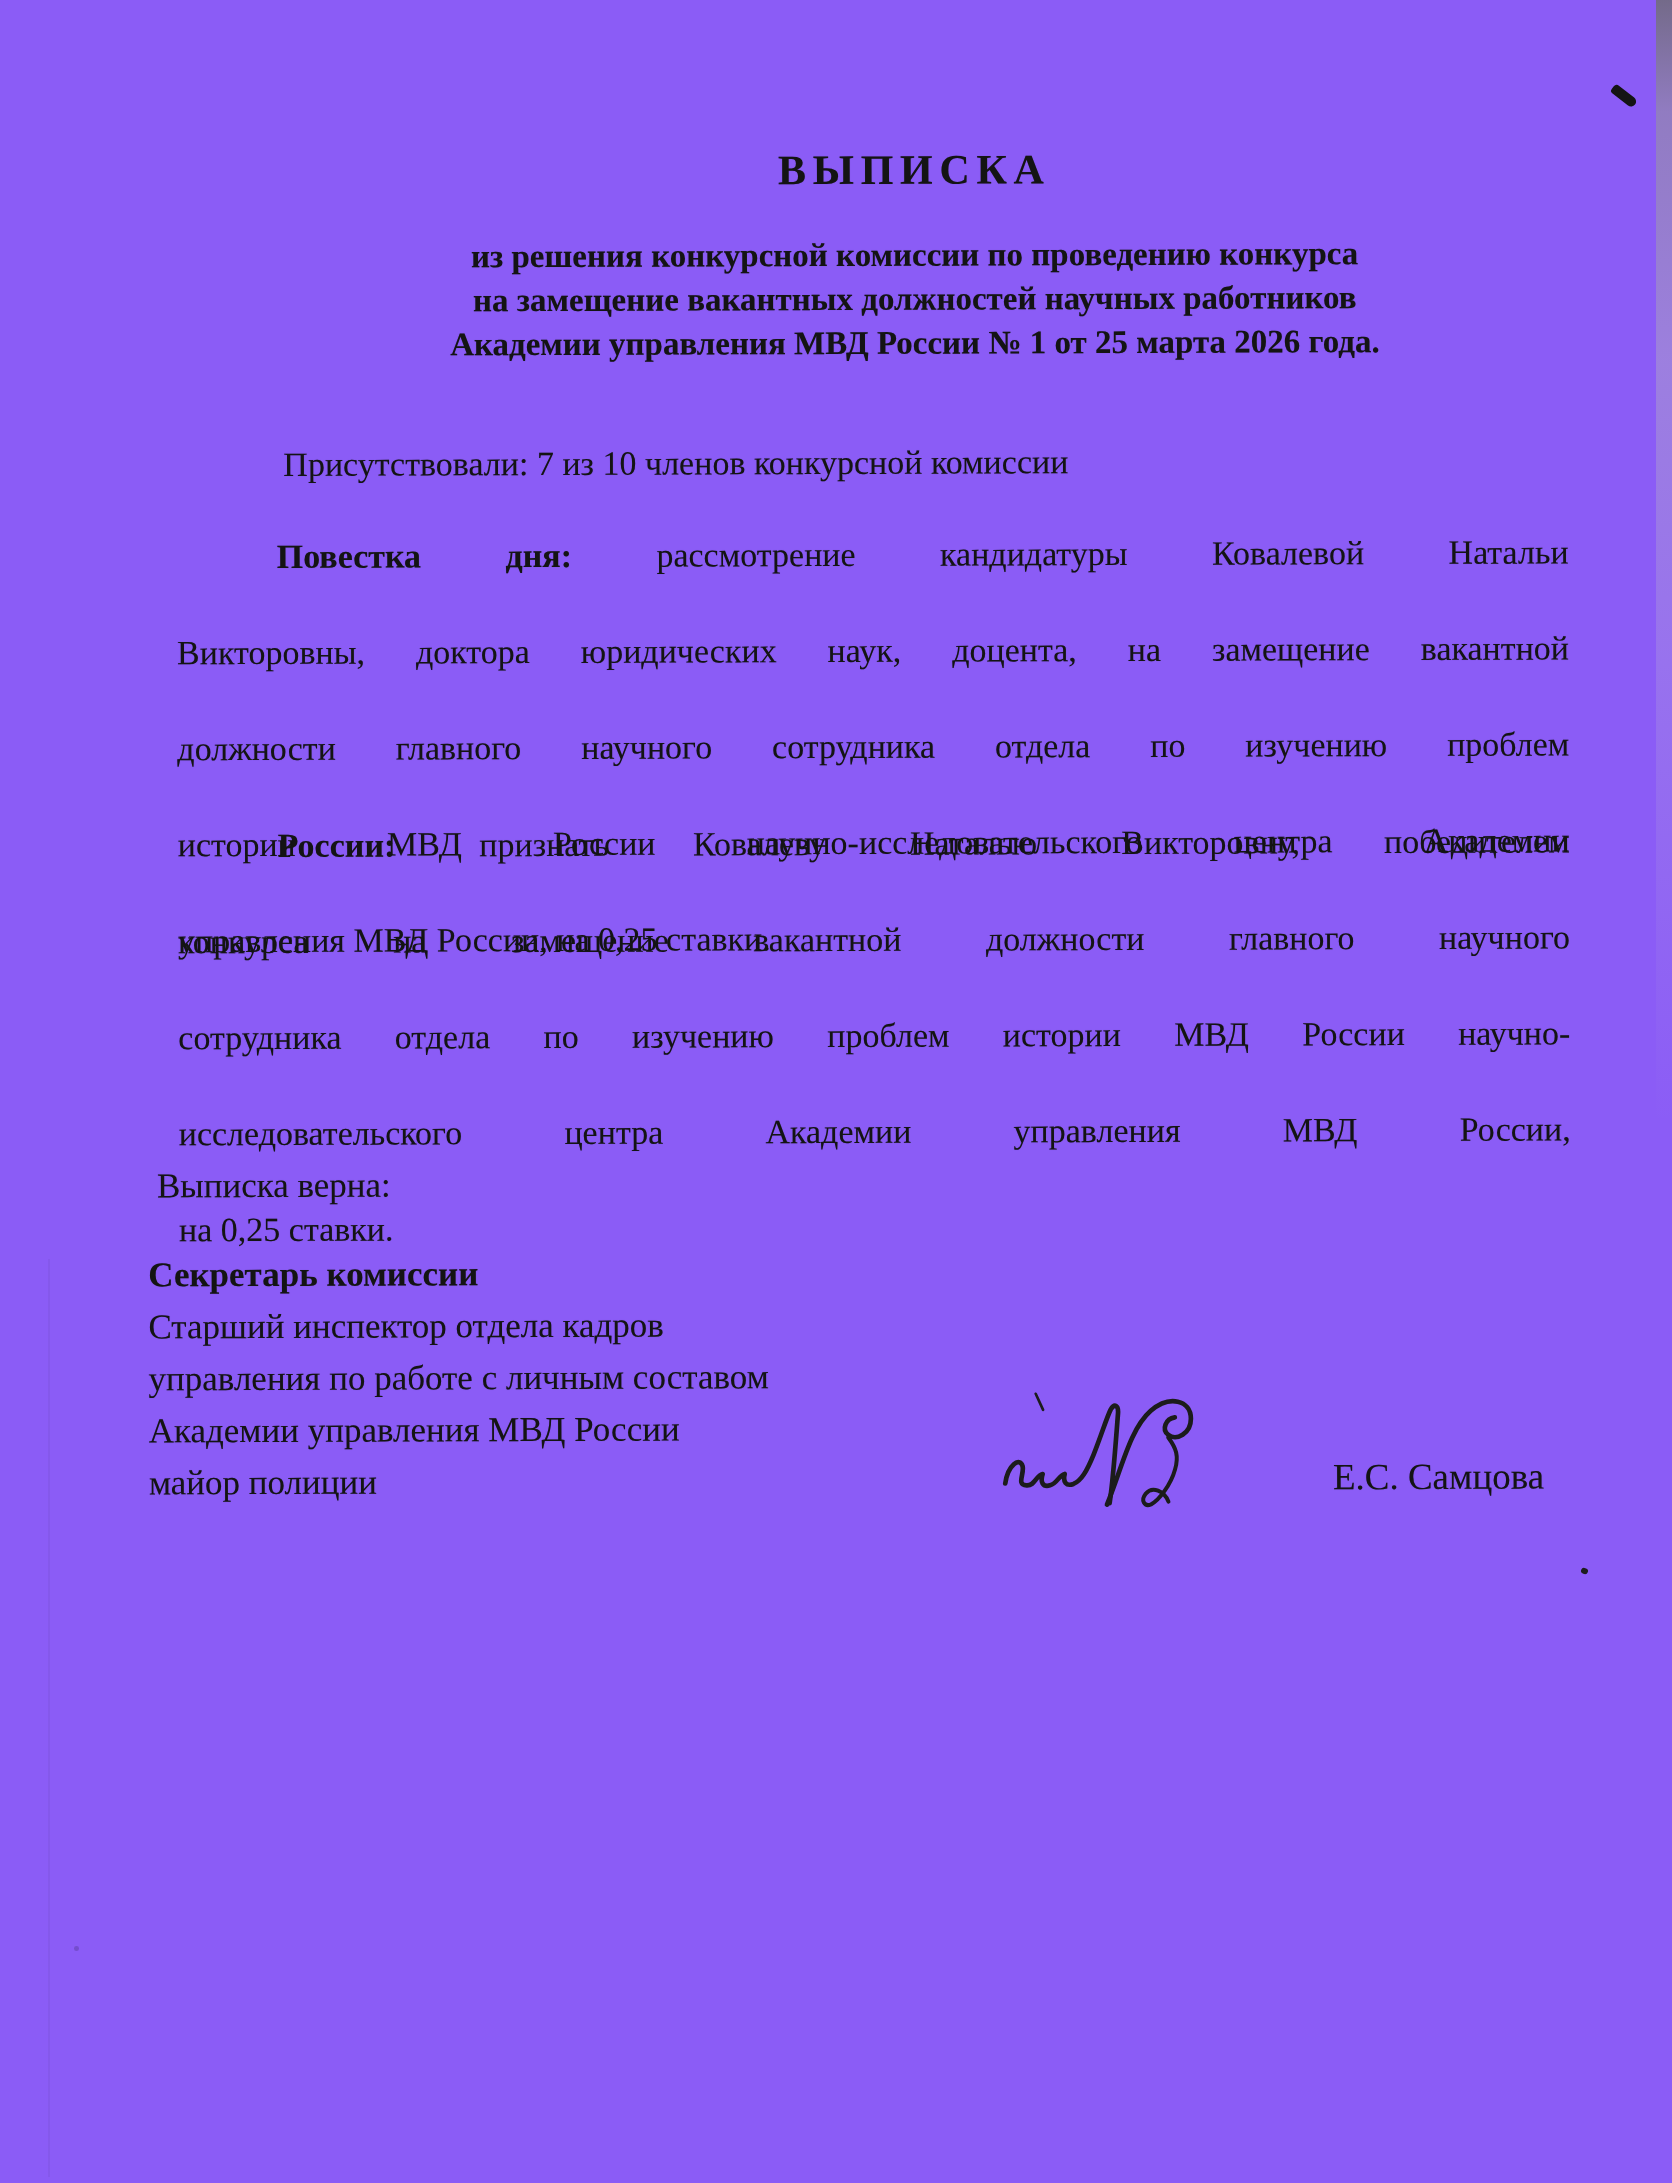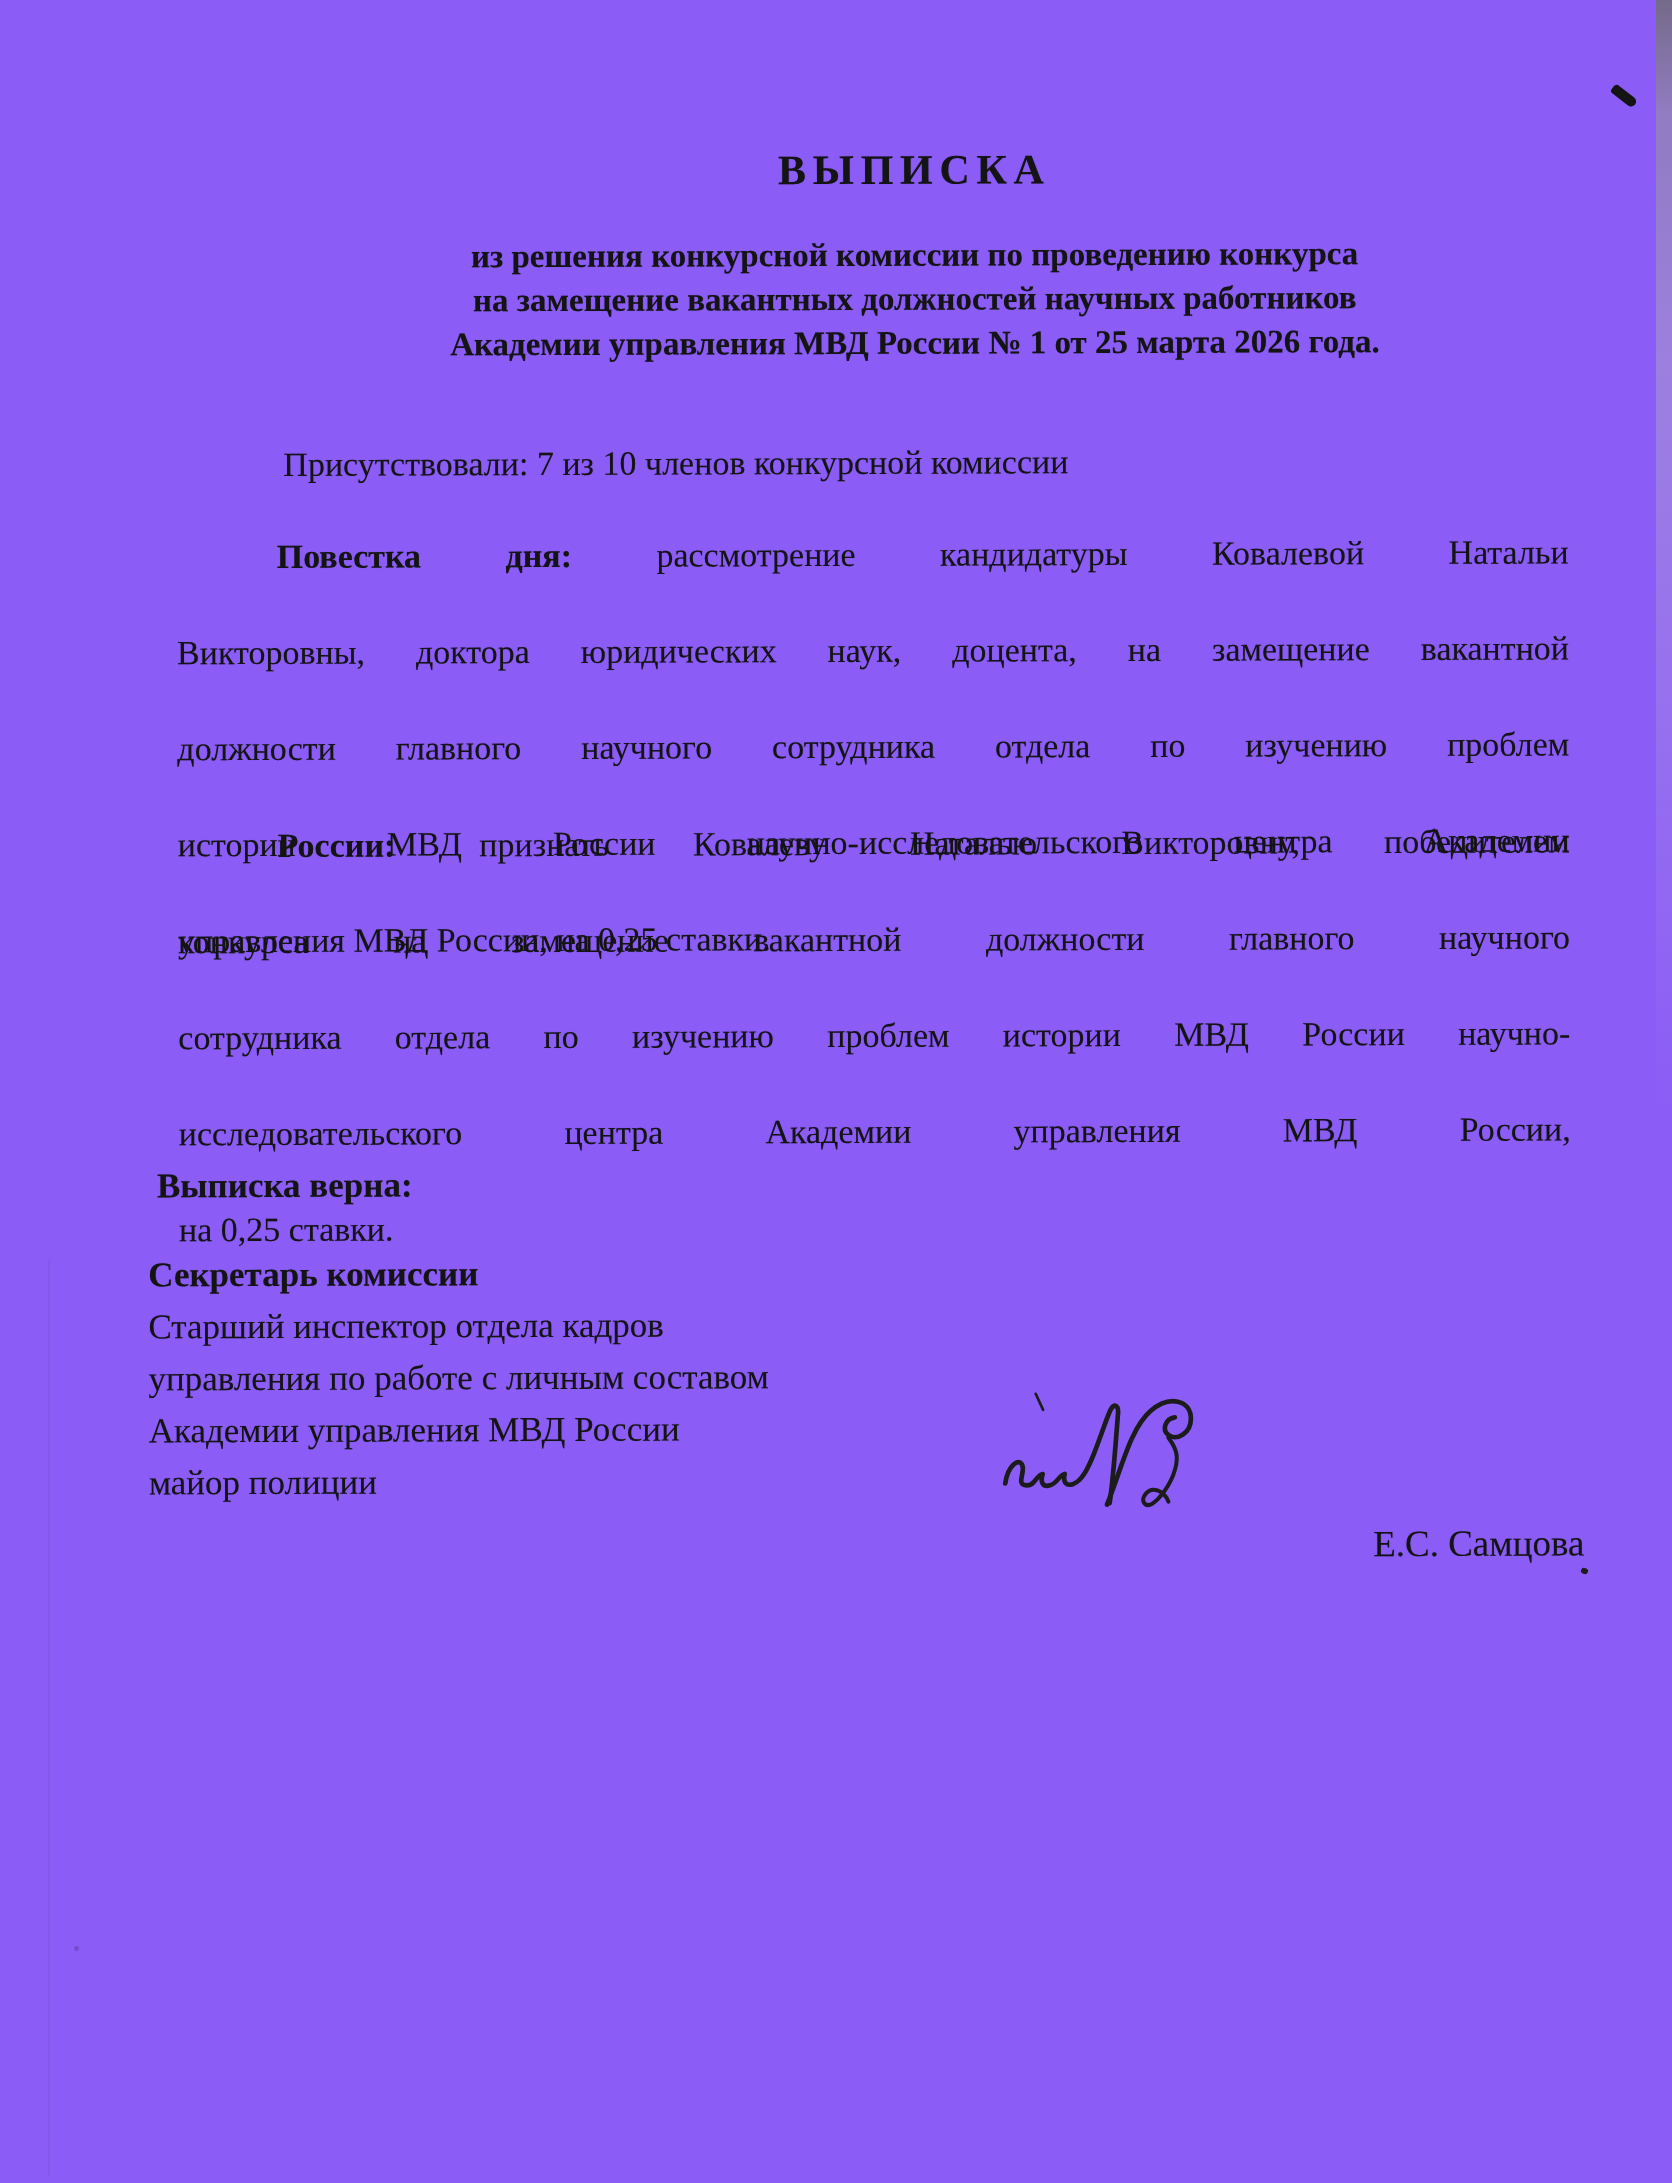--- a/index.html
+++ b/index.html
@@ -42,33 +42,31 @@
   .para { position: absolute; left: 177px; width: 1392px; font-size: 34px; }
   .para-agenda { top: 531px; }
   .para-resolution { top: 820px; }
   .jline { line-height: 48px; text-align: justify; }
   .jline.stretch::after { content: ""; display: inline-block; width: 100%; height: 0; }
   .jline.first { text-indent: 100px; }
   .certification {
     position: absolute;
     top: 1164px; left: 155px;
     font-size: 35px;
-    font-weight: bold;
   }
   .signatory {
     position: absolute;
     top: 1247px; left: 146px; width: 971px;
     font-size: 35px; line-height: 52px;
   }
   .signatory .role { font-weight: bold; }
   .signatory-name {
     position: absolute;
-    top: 1524px; left: 1330px;
+    top: 1457px; left: 1330px;
     font-size: 37px;
-    margin-left: 40px;
   }
   .signature-svg {
     position: absolute;
     top: 1377px; left: 993px;
     width: 234px; height: 154px;
   }
   .pen-mark {
     position: absolute;
     top: 91px; left: 1610px;
     width: 28px; height: 10px;

